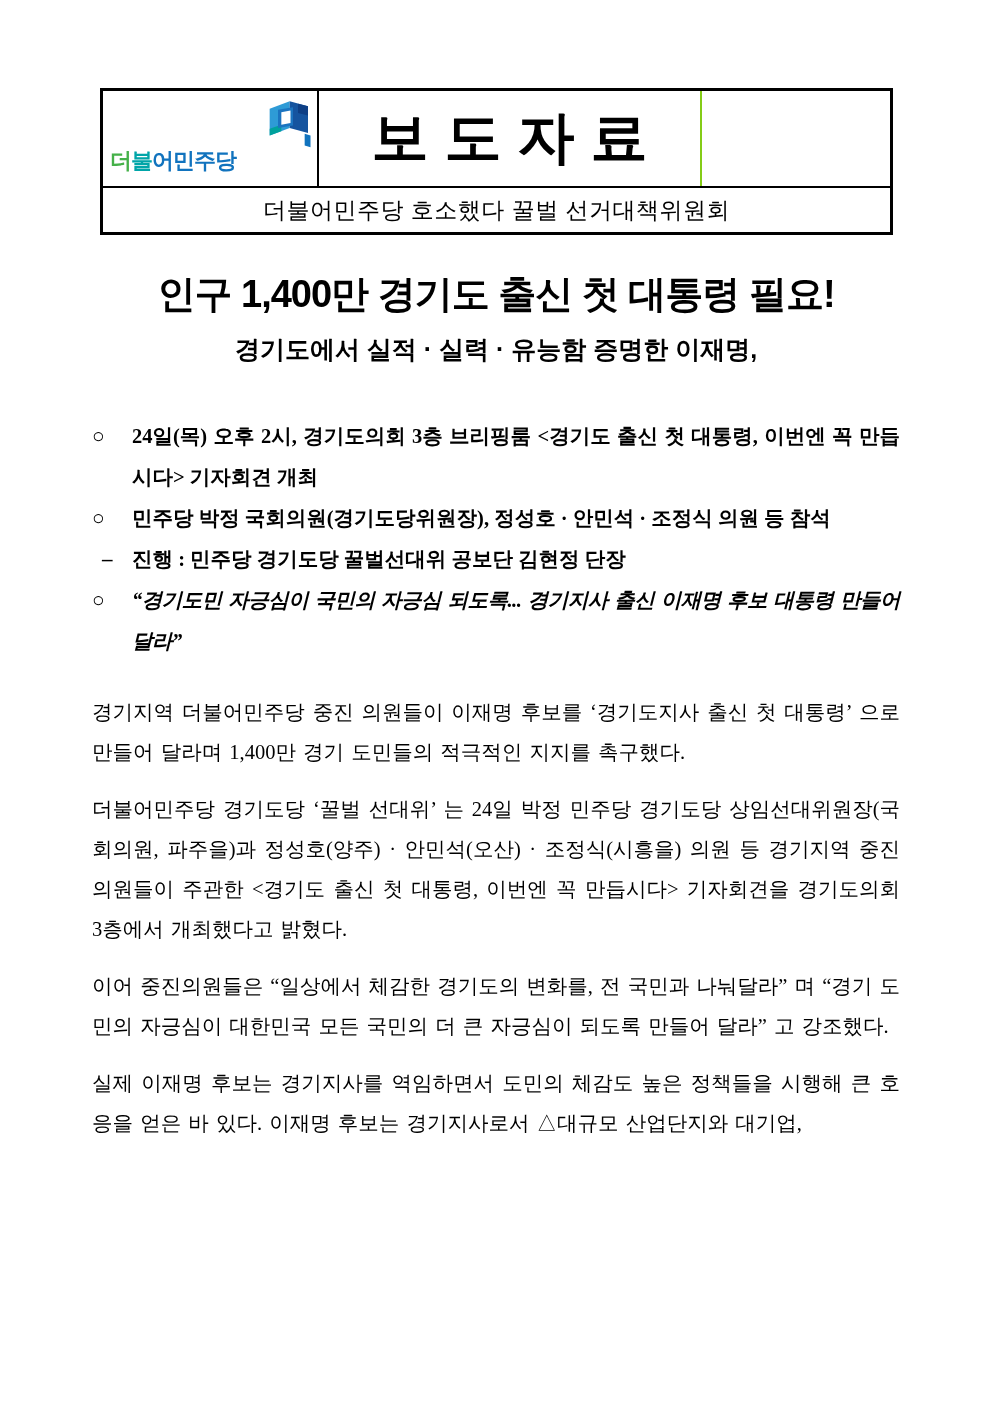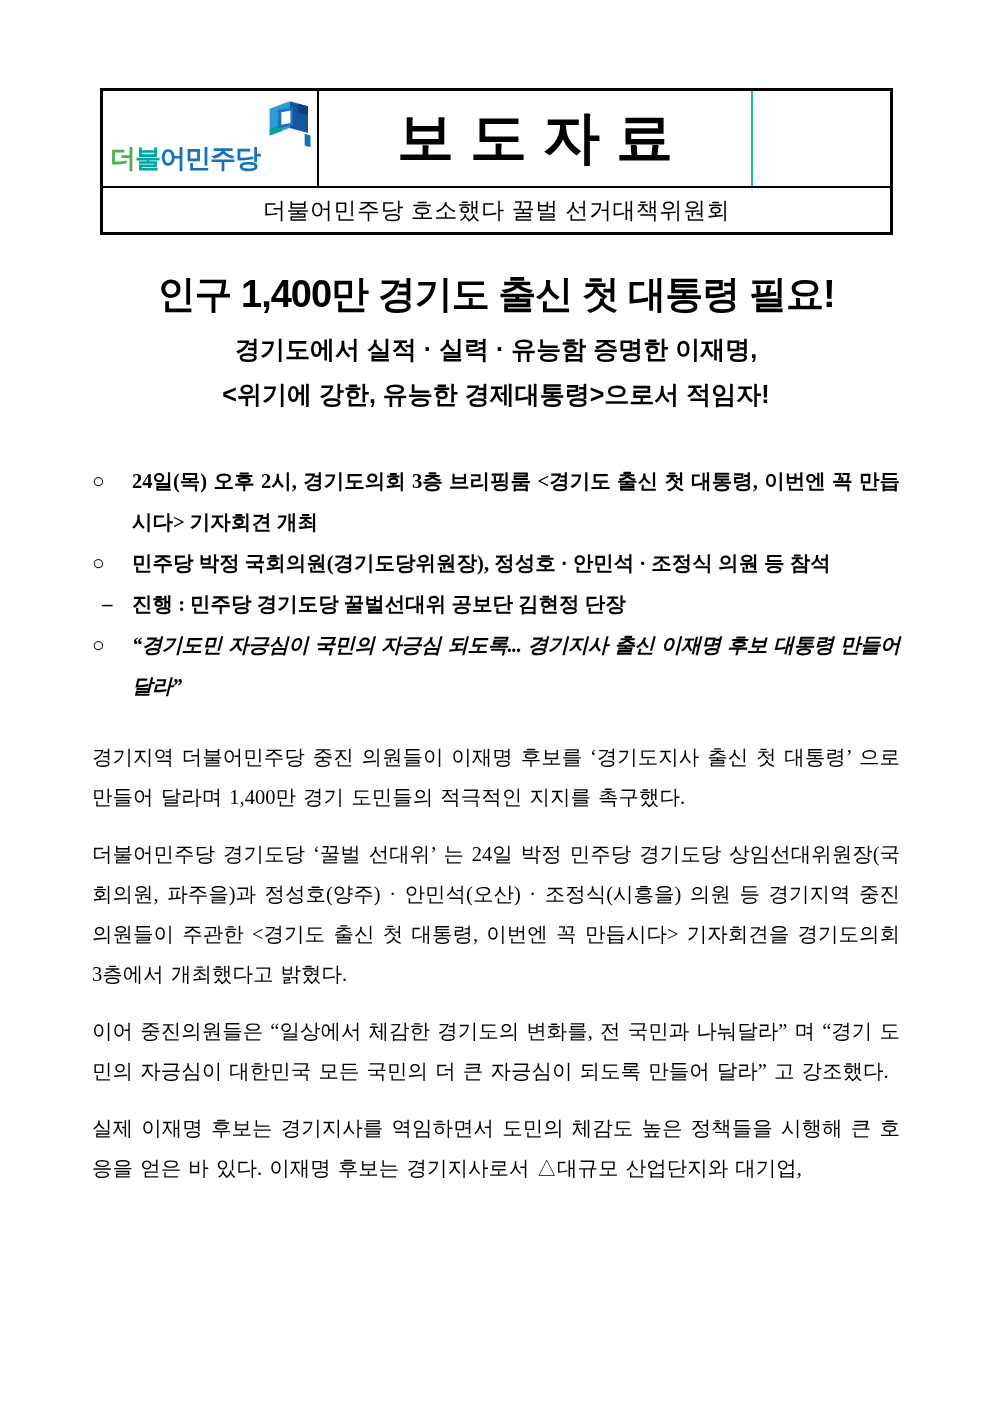--- a/index.html
+++ b/index.html
@@ -35,37 +35,37 @@
     width: 216px;
     border-right: 2px solid #000;
     position: relative;
   }
   .logo-text {
     position: absolute;
     left: 7px;
     bottom: 10px;
     font-family: "Liberation Sans", sans-serif;
     font-weight: 800;
-    font-size: 26px;
+    font-size: 22px;
     letter-spacing: -1px;
     white-space: nowrap;
   }
   .logo-green { color: #45B149; }
   .logo-teal  { color: #00A5A8; }
   .logo-blue  { color: #1173BE; }
   .flag-icon {
     position: absolute;
     right: 4px;
     top: 6px;
     width: 50px;
     height: 52px;
   }
   .hb-title {
-    width: 434px;
-    border-right: 2px solid #14b8a6;
+    width: 383px;
+    border-right: 2px solid #84cc16;
     display: flex;
     align-items: center;
     justify-content: center;
     font-family: "Liberation Sans", sans-serif;
     font-weight: 900;
     font-size: 57px;
     letter-spacing: 16px;
     text-indent: 16px;
     white-space: nowrap;
   }
@@ -163,21 +163,20 @@
         <div class="logo-text"><span class="logo-green">더</span><span class="logo-teal">불</span><span class="logo-blue">어민주당</span></div>
       </div>
       <div class="hb-cell hb-title">보도자료</div>
     </div>
     <div class="hb-row2">더불어민주당 호소했다 꿀벌 선거대책위원회</div>
   </div>
 
   <div class="headline">
     <h1 class="headline-title">인구 1,400만 경기도 출신 첫 대통령 필요!</h1>
     <div class="headline-sub">경기도에서 실적 · 실력 · 유능함 증명한 이재명,</div>
-    <div class="headline-sub">&lt;위기에 강한, 유능한 경제대통령&gt;으로서 적임자!</div>
   </div>
 
   <div class="summary">
     <div class="bullet">
       <span class="marker">○</span>
       <span class="btext">24일(목) 오후 2시, 경기도의회 3층 브리핑룸 &lt;경기도 출신 첫 대통령, 이번엔 꼭 만듭시다&gt; 기자회견 개최</span>
     </div>
     <div class="bullet">
       <span class="marker">○</span>
       <span class="btext">민주당 박정 국회의원(경기도당위원장), 정성호 · 안민석 · 조정식 의원 등 참석</span>

